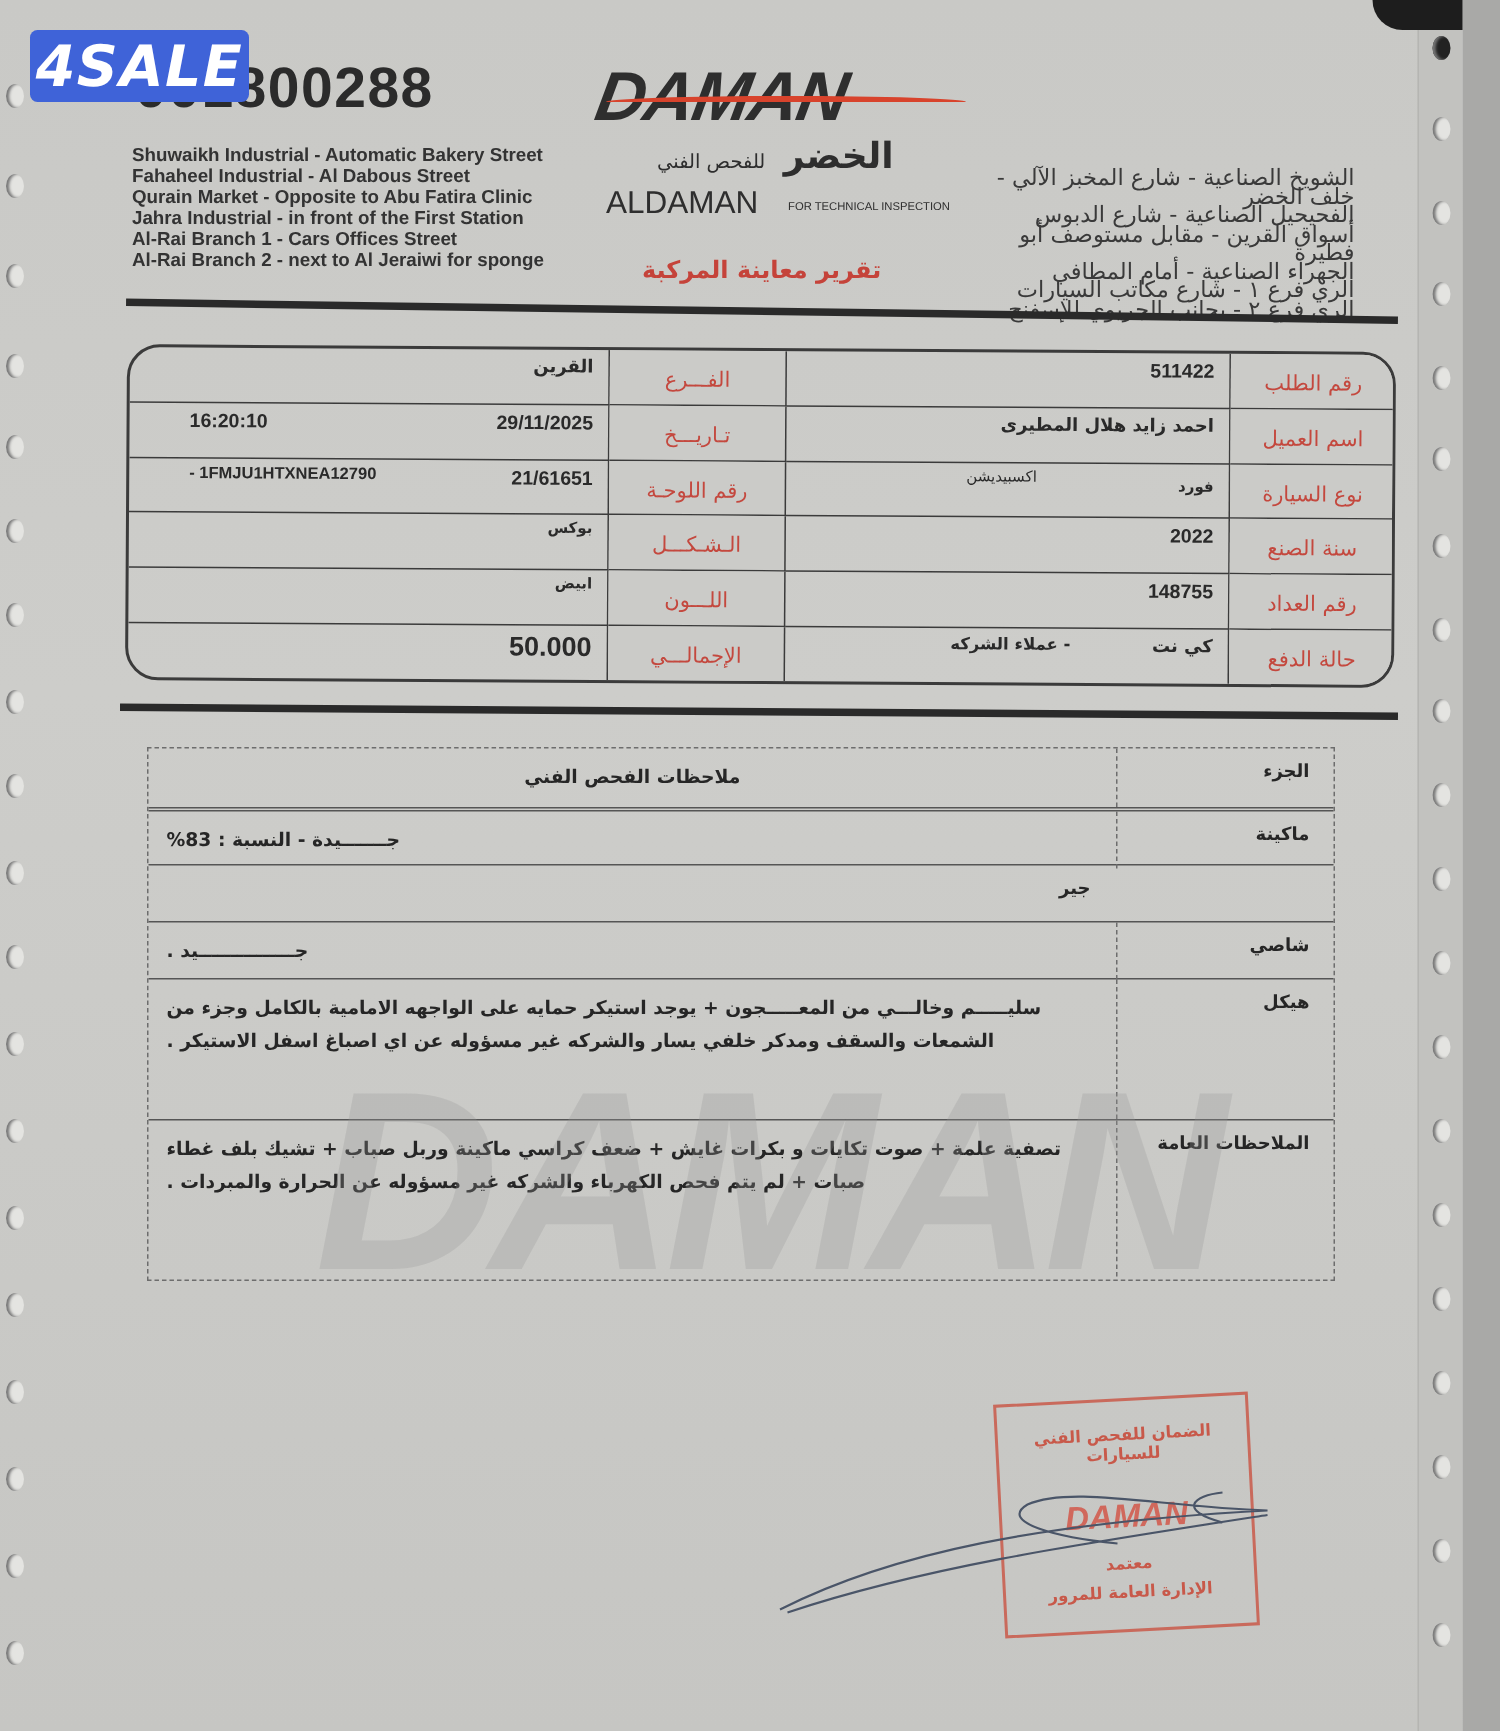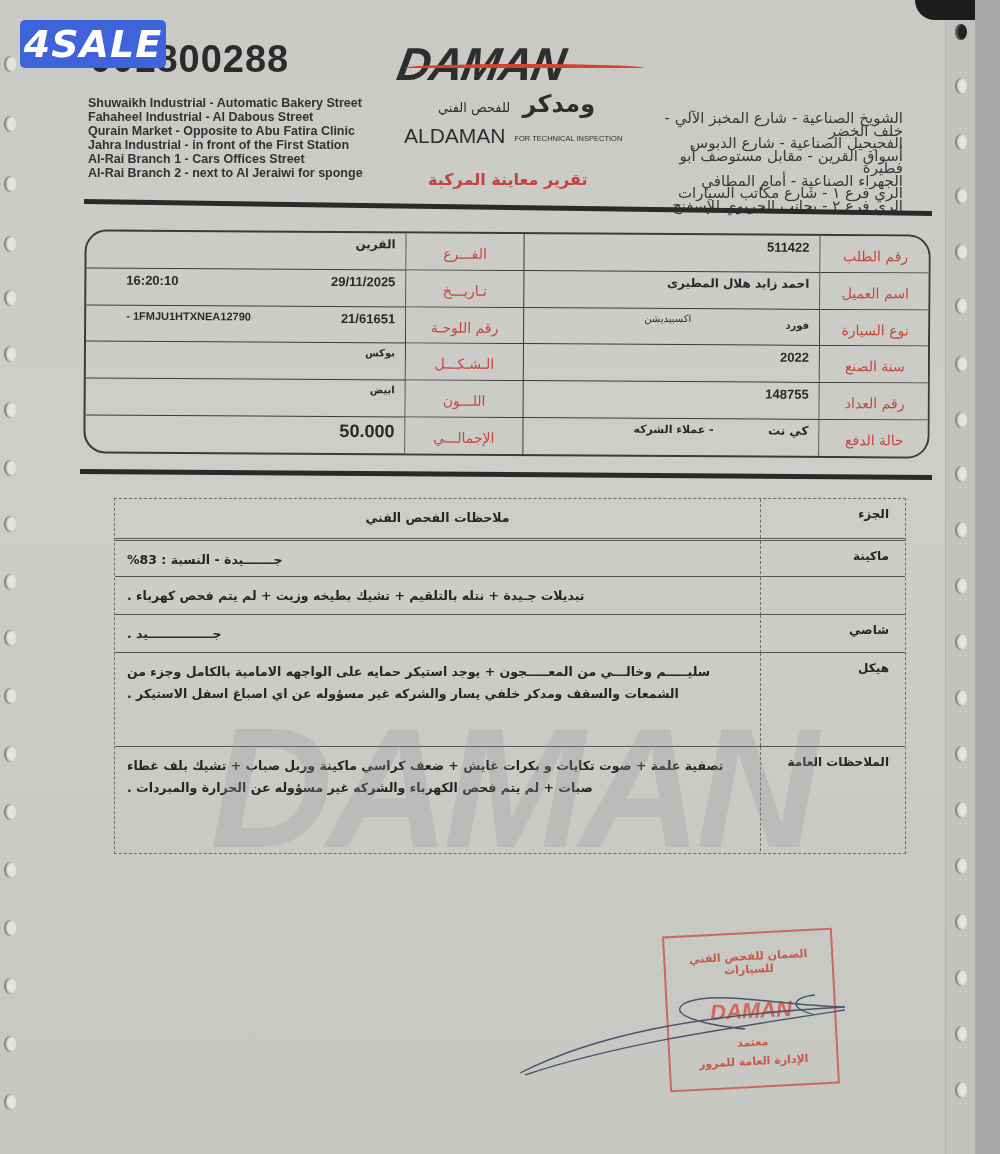--- a/index.html
+++ b/index.html
@@ -57,21 +57,21 @@
   }
   .brand-ar {
     position: absolute; left: 40px; top: 50px; font-size: 24px; font-weight: bold; color: #2e2e2e;
     direction: rtl;
   }
   .brand-ar small { font-size: 13px; font-weight: normal; margin-right: 4px; }
   .brand-en {
     position: absolute; left: 6px; top: 84px; font-family: "Liberation Sans", sans-serif;
     font-size: 21px; font-weight: bold; color: #2e2e2e;
   }
-  .brand-en span { font-size: 7.5px; font-weight: normal; margin-left: 3px; vertical-align: 2px; }
+  .brand-en span { font-size: 7.5px; font-weight: normal; margin-left: 14px; vertical-align: 2px; }
   .report-title {
     position: absolute; left: 428px; top: 170px; font-size: 16px; font-weight: bold; color: #c5433a;
     direction: rtl;
     text-align: right;
   }
   .addr-ar {
     position: absolute; right: 72px; top: 112px; width: 250px; font-size: 15px; color: #3a3a3a;
     direction: rtl; text-align: right; line-height: 12.5px;
   }
 
@@ -93,21 +93,21 @@
     color: #c4483e; font-weight: normal; font-size: 14px; direction: rtl; text-align: center;
     padding-top: 12px; background: #cbcbc8;
   }
   .val { direction: rtl; }
   .val .r { position: absolute; right: 10px; top: 4px; }
   .val .l { position: absolute; left: 40px; top: 4px; }
   .val .mid { position: absolute; left: 120px; top: 4px; font-size: 10px; font-weight: normal; }
   .mono-val { font-family: "Liberation Sans", sans-serif; font-size: 13px; }
 
   .notes-table {
-    position: absolute; left: 114px; top: 498px; width: 792px; height: 356px;
+    position: absolute; left: 98px; top: 498px; width: 792px; height: 356px;
     border: 1.5px dashed #6d6d6d;
   }
   .notes-row {
     display: grid; grid-template-columns: 646px 146px; border-bottom: 1.5px solid #555;
   }
   .notes-row:last-child { border-bottom: none; }
   .notes-row.head { border-bottom: 3px double #555; }
   .nt-text {
     direction: rtl; text-align: left; padding: 8px 12px; font-size: 12.5px; font-weight: bold;
     border-right: 1.5px dashed #6d6d6d; line-height: 22px; color: #262626;
@@ -193,21 +193,21 @@
     <div>Qurain Market - Opposite to Abu Fatira Clinic</div>
     <div>Jahra Industrial - in front of the First Station</div>
     <div>Al-Rai Branch 1 - Cars Offices Street</div>
     <div>Al-Rai Branch 2 - next to Al Jeraiwi for sponge</div>
   </div>
 
   <div class="brand">
     <div class="brand-main">DAMAN</div>
     <div class="brand-swoosh"></div>
     <div class="brand-ar">
-      <span>ومدكر</span>
+      <span>الخضر</span>
       <small>للفحص الفني</small>
     </div>
     <div class="brand-en">
       <span style="font-size:21px;margin:0;vertical-align:0">ALDAMAN</span>
       <span>FOR TECHNICAL INSPECTION</span>
     </div>
   </div>
   <div class="report-title">تقرير معاينة المركبة</div>
 
   <div class="addr-ar">
@@ -289,21 +289,21 @@
   <div class="notes-table">
     <div class="notes-row head" style="height:42px">
       <div class="nt-text">ملاحظات الفحص الفني</div>
       <div class="nt-part">الجزء</div>
     </div>
     <div class="notes-row" style="height:36px">
       <div class="nt-text">جـــــــيدة - النسبة :  83%</div>
       <div class="nt-part">ماكينة</div>
     </div>
     <div class="notes-row" style="height:38px">
-      <div class="nt-text">تبديلات جـيدة + نتله بالتلقيم + تشيك بطيخه وزيت + لم يتم فحص كهرباء  .</div>
+      <div class="nt-part">جير</div>
     </div>
     <div class="notes-row" style="height:38px">
       <div class="nt-text">جـــــــــــــــيد .</div>
       <div class="nt-part">شاصي</div>
     </div>
     <div class="notes-row" style="height:94px">
       <div class="nt-text">سليـــــم وخالـــي من المعـــــجون + يوجد استيكر حمايه على الواجهه الامامية بالكامل وجزء من الشمعات والسقف ومدكر خلفي يسار والشركه غير مسؤوله عن اي اصباغ اسفل الاستيكر .</div>
       <div class="nt-part">هيكل</div>
     </div>
     <div class="notes-row" style="height:104px">

